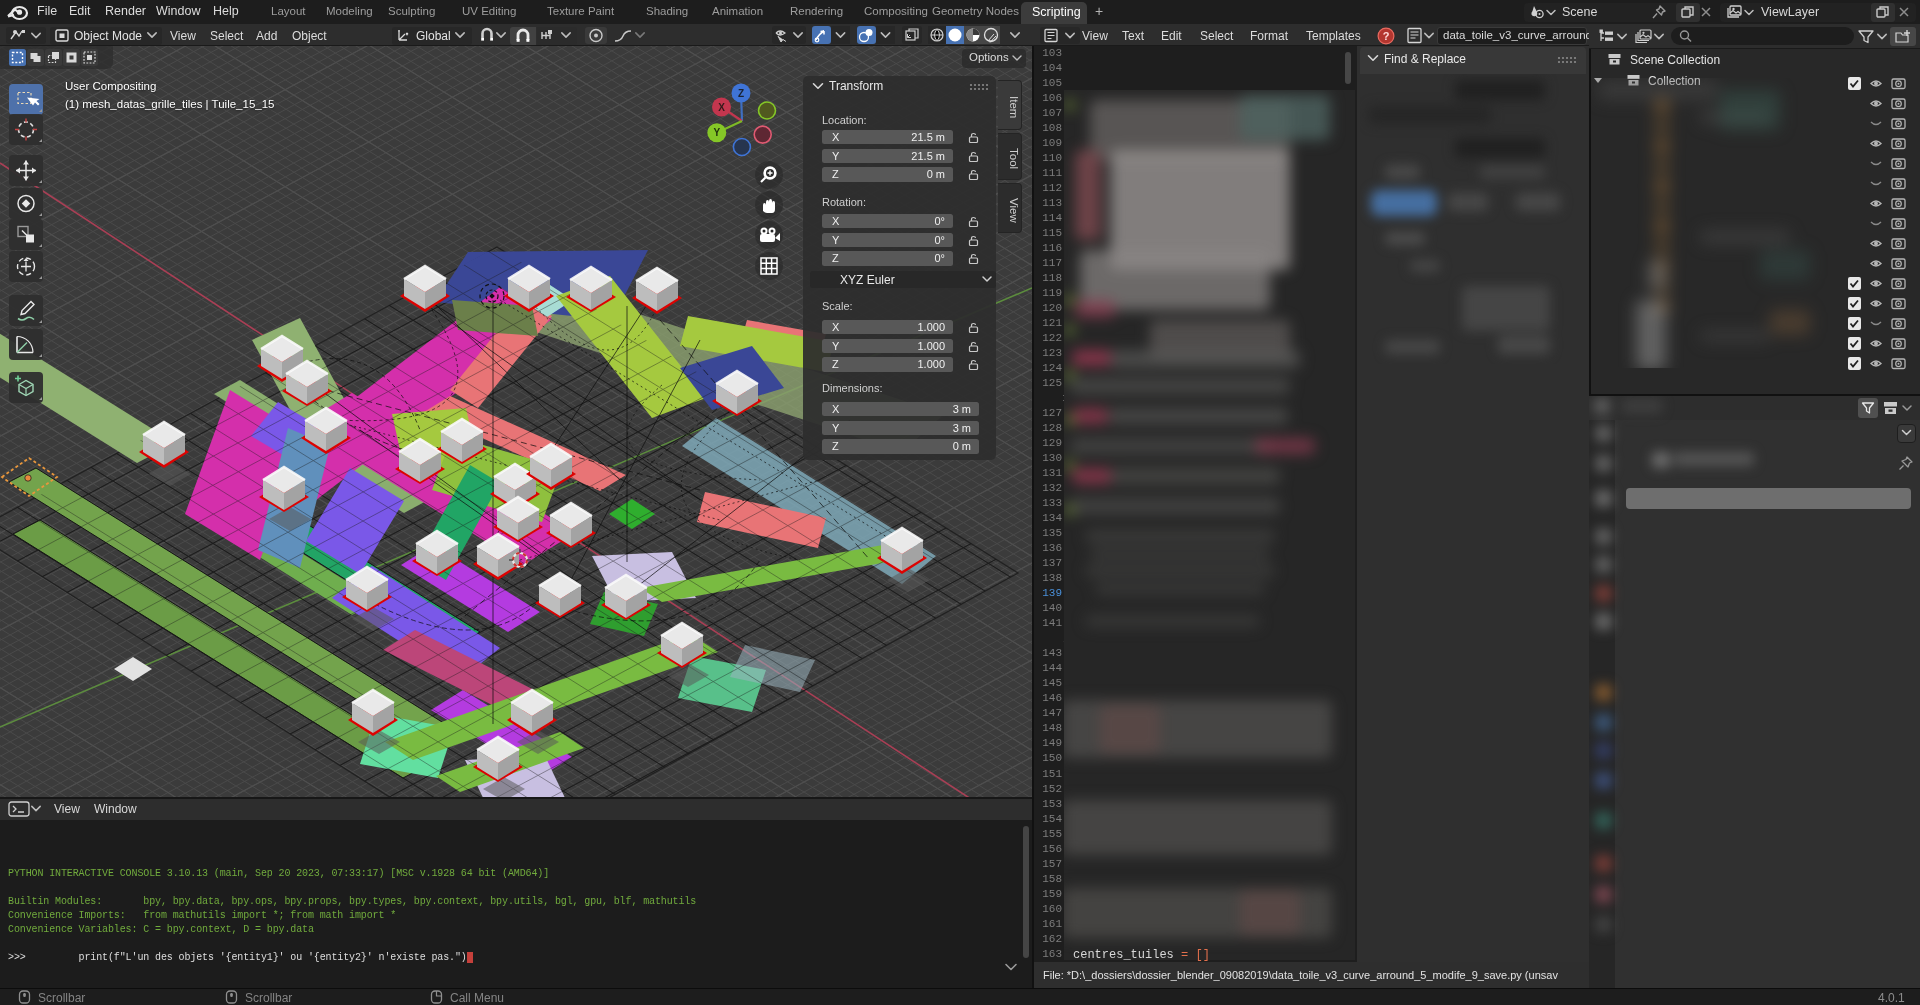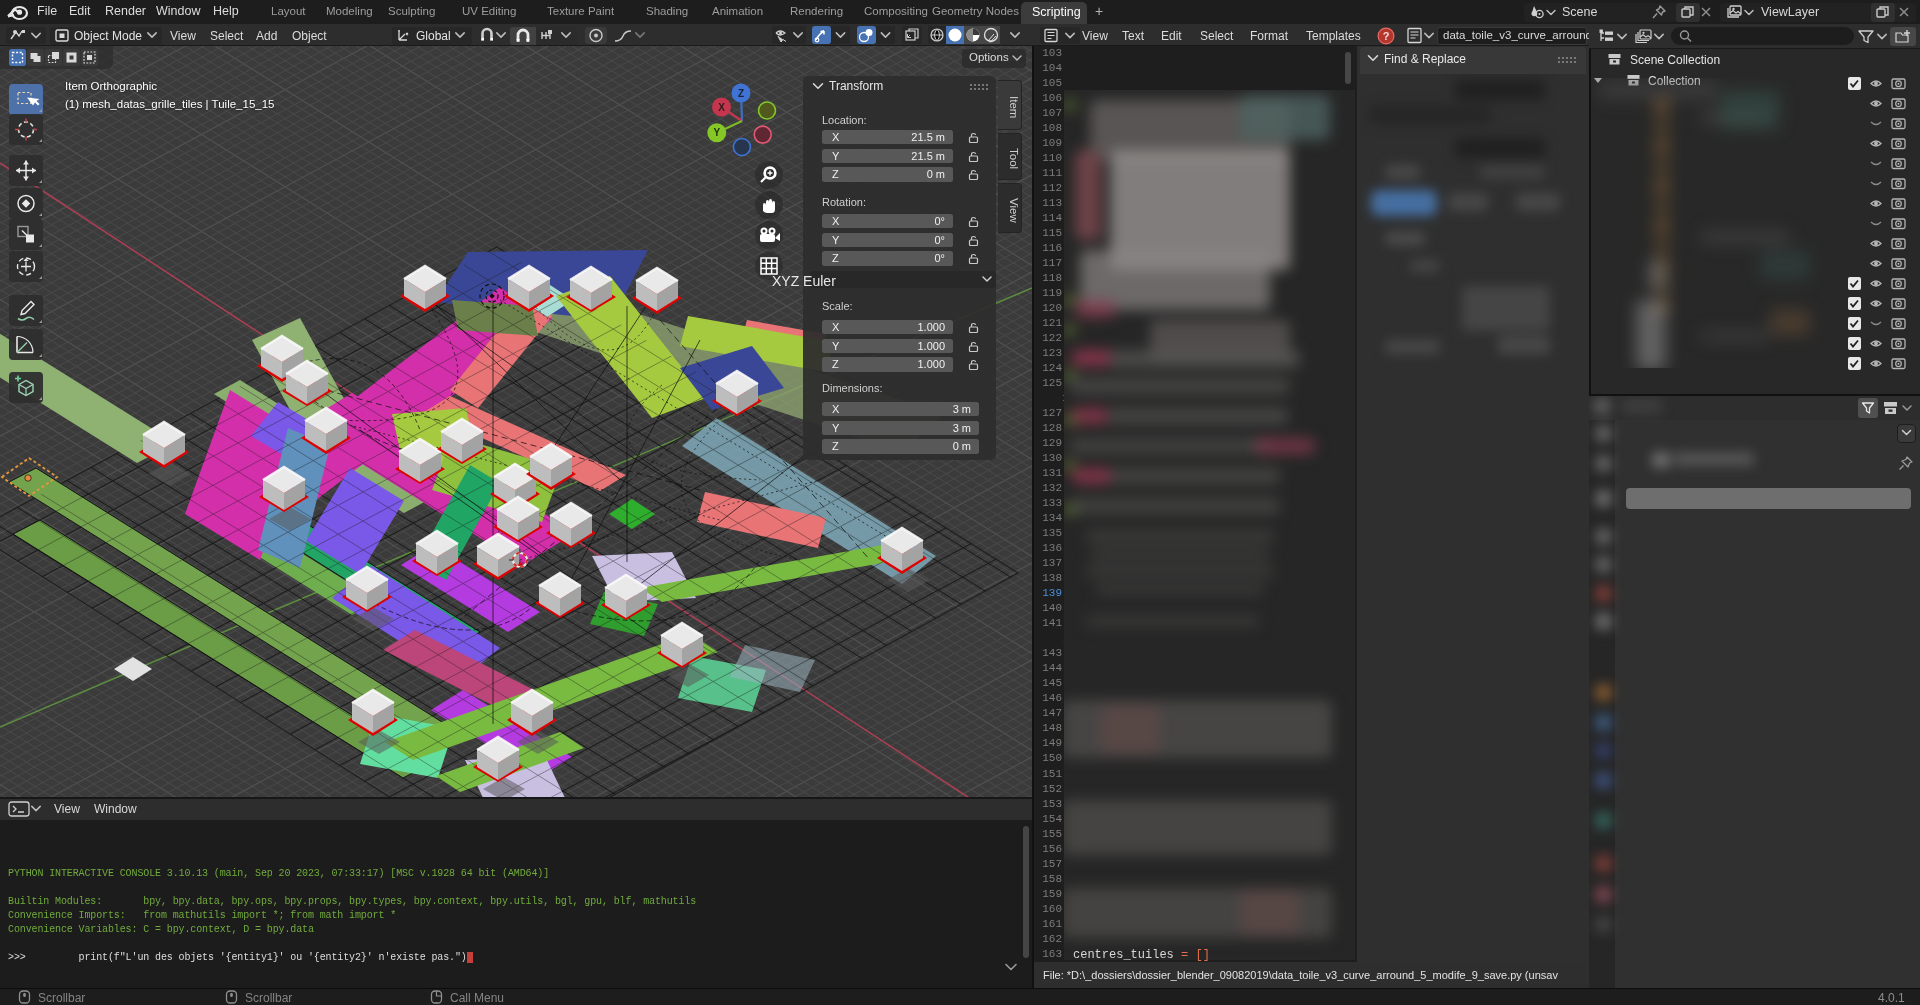--- a/index.html
+++ b/index.html
@@ -961,21 +961,21 @@
     <path d="M66.5 5.5 h10 v10 h-10 z M69.5 8.5 h4 v4 h-4 z" fill="#d9d9d9" fill-rule="evenodd"></path>
     <rect x="81" y="2" width="17" height="17" rx="2.5" fill="#3a3a3a"></rect>
     <rect x="84" y="5" width="11" height="11" fill="none" stroke="#d9d9d9" stroke-width="1.2" stroke-dasharray="1.8,1.4"></rect>
     <rect x="87" y="8" width="5" height="5" fill="#d9d9d9"></rect>
   </svg>
 <div class="abs" style="left:962px;top:49px;width:64px;height:19px;background:#2b2b2bd9;border-radius:4px;"></div>
 <div class="txt" style="left:969px;top:51px;font-size:11.5px;color:#dcdcdc;">Options</div>
 <svg class="abs" style="left:1010px;top:52px" width="14" height="13" viewBox="0 0 14 13">
     <path d="M 3 4.0 L 7 8.0 L 11 4.0" stroke="#bdbdbd" stroke-width="1.4" fill="none" stroke-linecap="round" stroke-linejoin="round"></path>
   </svg>
-<div class="txt" style="left:65px;top:80px;font-size:11.5px;color:#ffffff;text-shadow:0 1px 2px #0008;">Item Orthographic</div>
+<div class="txt" style="left:65px;top:80px;font-size:11.5px;color:#ffffff;text-shadow:0 1px 2px #0008;">User Compositing</div>
 <div class="txt" style="left:65px;top:98px;font-size:11.5px;color:#ffffff;text-shadow:0 1px 2px #0008;">(1) mesh_datas_grille_tiles | Tuile_15_15</div>
 <svg class="abs" style="left:9px;top:80px" width="36" height="330" viewBox="0 80 36 330">
     <rect x="0" y="84" width="34" height="31" rx="4" fill="#4f74b0" opacity="0.95"></rect>
     <rect x="9" y="92.5" width="13" height="11" fill="none" stroke="#ecd9b5" stroke-width="1.2" stroke-dasharray="2.5,2"></rect>
     <path d="M18 97.5 l6 8 l2-3 l3 3 l1.5-1.5 l-3-3 l3-2 z" fill="#fff"></path>
     <path d="M30 112 l3 -3 v3 z" fill="#999"></path>
     <rect x="0" y="114" width="34" height="31" rx="4" fill="#2e2e2e" opacity="0.95"></rect>
     <circle cx="17" cy="129.5" r="7.5" fill="none" stroke="#e0e0e0" stroke-width="1.6" stroke-dasharray="4,2.6"></circle>
     <path d="M17 118.5 V122.5 M17 136.5 V140.5 M6 129.5 H10 M24 129.5 H28" stroke="#c74444" stroke-width="1.4"></path>
     <path d="M30 142 l3 -3 v3 z" fill="#999"></path>
@@ -1103,21 +1103,21 @@
 <path d="M4.5 6 V4.5 Q4.5 2.5 6.5 2.5 Q8.5 2.5 8.5 4" fill="none" stroke="#c9c9c9" stroke-width="1.2"></path>
   </svg>
 <div class="abs" style="left:822px;top:251.39999999999998px;width:131px;height:14.2px;background:#585858;border-radius:2.5px;"></div>
 <div class="txt" style="left:832px;top:251.39999999999998px;font-size:11px;color:#f0f0f0;line-height:14.2px;">Z</div>
 <div class="txt" style="right:975px;top:251.39999999999998px;font-size:11px;color:#f0f0f0;line-height:14.2px;">0°</div>
 <svg class="abs" style="left:967px;top:252.39999999999998px" width="13" height="13" viewBox="0 0 13 13">
 <rect x="2.5" y="6" width="8" height="5.5" rx="1" fill="none" stroke="#c9c9c9" stroke-width="1.2"></rect>
 <path d="M4.5 6 V4.5 Q4.5 2.5 6.5 2.5 Q8.5 2.5 8.5 4" fill="none" stroke="#c9c9c9" stroke-width="1.2"></path>
   </svg>
 <div class="abs" style="left:810px;top:271px;width:186px;height:17px;background:#282828;border-radius:3px;"></div>
-<div class="txt" style="left:772px;top:272.5px;font-size:14px;color:#e8e8e8;">XYZ Euler</div>
+<div class="txt" style="left:840px;top:272.5px;font-size:12px;color:#e8e8e8;">XYZ Euler</div>
 <svg class="abs" style="left:980px;top:274px" width="14" height="12" viewBox="0 0 14 12">
     <path d="M 3 3.0 L 7 7.0 L 11 3.0" stroke="#cfcfcf" stroke-width="1.5" fill="none" stroke-linecap="round" stroke-linejoin="round"></path>
   </svg>
 <div class="txt" style="left:822px;top:300px;font-size:11px;color:#cfcfcf;">Scale:</div>
 <div class="abs" style="left:822px;top:320px;width:131px;height:14.2px;background:#585858;border-radius:2.5px;"></div>
 <div class="txt" style="left:832px;top:320px;font-size:11px;color:#f0f0f0;line-height:14.2px;">X</div>
 <div class="txt" style="right:975px;top:320px;font-size:11px;color:#f0f0f0;line-height:14.2px;">1.000</div>
 <svg class="abs" style="left:967px;top:321px" width="13" height="13" viewBox="0 0 13 13">
 <rect x="2.5" y="6" width="8" height="5.5" rx="1" fill="none" stroke="#c9c9c9" stroke-width="1.2"></rect>
 <path d="M4.5 6 V4.5 Q4.5 2.5 6.5 2.5 Q8.5 2.5 8.5 4" fill="none" stroke="#c9c9c9" stroke-width="1.2"></path>

